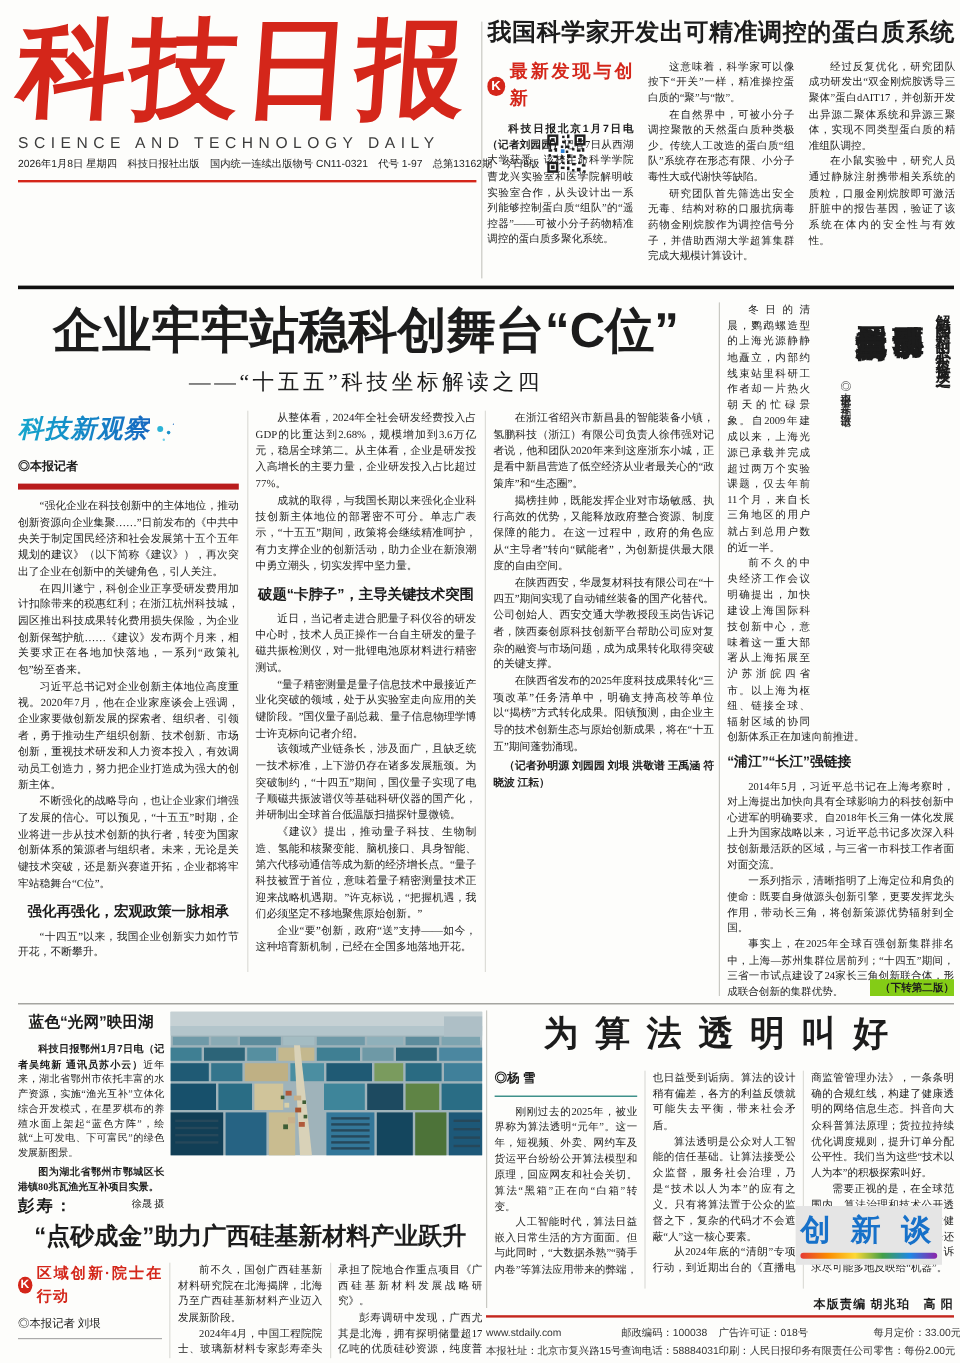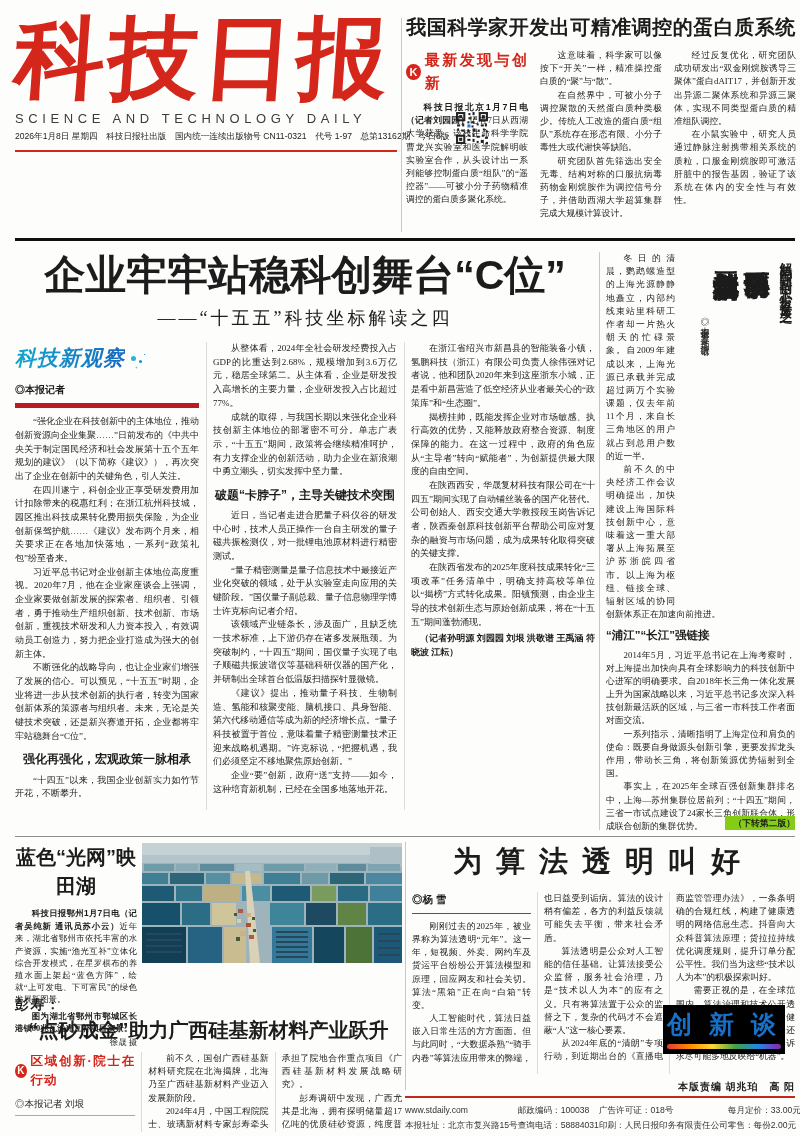--- a/index.html
+++ b/index.html
@@ -54,33 +54,33 @@
   .vkicker{writing-mode:vertical-rl;font-weight:bold;font-size:12.5px;letter-spacing:4px;order:3;padding-left:4px;}
   .vheadline{writing-mode:vertical-rl;font-family:"Liberation Sans",sans-serif;font-weight:900;font-size:26px;
              line-height:1.18;order:2;}
   .vheadline span{display:block;}
   .vbyline{writing-mode:vertical-rl;font-size:9px;order:1;padding-top:58px;color:#222;letter-spacing:1px;}
   .rh{font-family:"Liberation Sans",sans-serif;font-weight:bold;font-size:11.5px;margin:6px 0 4px;text-indent:0;}
   .rjump{position:absolute;right:0;bottom:0;background:#84cc16;font-weight:bold;padding:1px 0 0 8px;}
   .hdivider{position:absolute;left:15px;top:836px;width:780px;height:1px;background:#8f8f8a;}
   
   .photo-story{position:absolute;left:15px;top:843px;width:122px;font-size:8.4px;line-height:1.45;text-align:justify;}
-  .ps-title{margin:0 0 6px;font-family:"Liberation Sans",sans-serif;font-weight:900;font-size:20px;text-align:center;}
+  .ps-title{margin:0 0 6px;font-family:"Liberation Sans",sans-serif;font-weight:900;font-size:13px;text-align:center;}
   .ps-caption{margin:4px 0 0;text-indent:2em;font-weight:bold;}
   .ps-credit{margin:2px 0 0;text-align:right;}
   .photo{position:absolute;left:142px;top:843px;width:260px;height:120px;}
   .photo svg{display:block;width:100%;height:100%;}
   
   .editorial{position:absolute;left:412px;top:842px;width:383px;height:238px;}
   .ed-title{margin:0;font-weight:900;font-size:29px;text-align:center;letter-spacing:14px;white-space:nowrap;}
   .ed-cols{margin-top:10px;height:182px;overflow:hidden;column-count:3;column-gap:13px;
            column-rule:1px solid #ddddd8;column-fill:auto;font-size:8.8px;line-height:1.5;text-align:justify;}
   .ed-byline{break-inside:avoid;font-weight:bold;font-size:10.5px;border-bottom:1px solid #0f766e;
              padding-bottom:5px;margin-bottom:6px;}
-  .cxt-logo{position:absolute;right:10px;bottom:26px;background:#000000;padding:3px 4px 5px;text-align:center;}
+  .cxt-logo{position:absolute;right:10px;bottom:26px;background:#e5e5e5;padding:3px 4px 5px;text-align:center;}
   .cxt-text{font-family:"Liberation Sans",sans-serif;font-weight:900;font-size:25px;color:#1771c9;letter-spacing:5px;}
   .rainbow{height:5px;margin-top:3px;border-radius:3px;
            background:linear-gradient(90deg,#e53935,#fb8c00,#fdd835,#43a047,#1e88e5,#8e24aa);}
   
   .peng{position:absolute;left:15px;top:996px;width:387px;}
   .peng-kicker{font-weight:bold;font-size:13.5px;letter-spacing:2px;}
   .peng-headline{margin:3px 0 0;font-family:"Liberation Sans",sans-serif;font-weight:900;font-size:20px;
                  text-align:center;white-space:nowrap;}
   .peng-cols{margin-top:8px;height:80px;overflow:hidden;column-count:3;column-gap:13px;
              column-rule:1px solid #ddddd8;column-fill:auto;font-size:8.8px;line-height:1.5;text-align:justify;}

